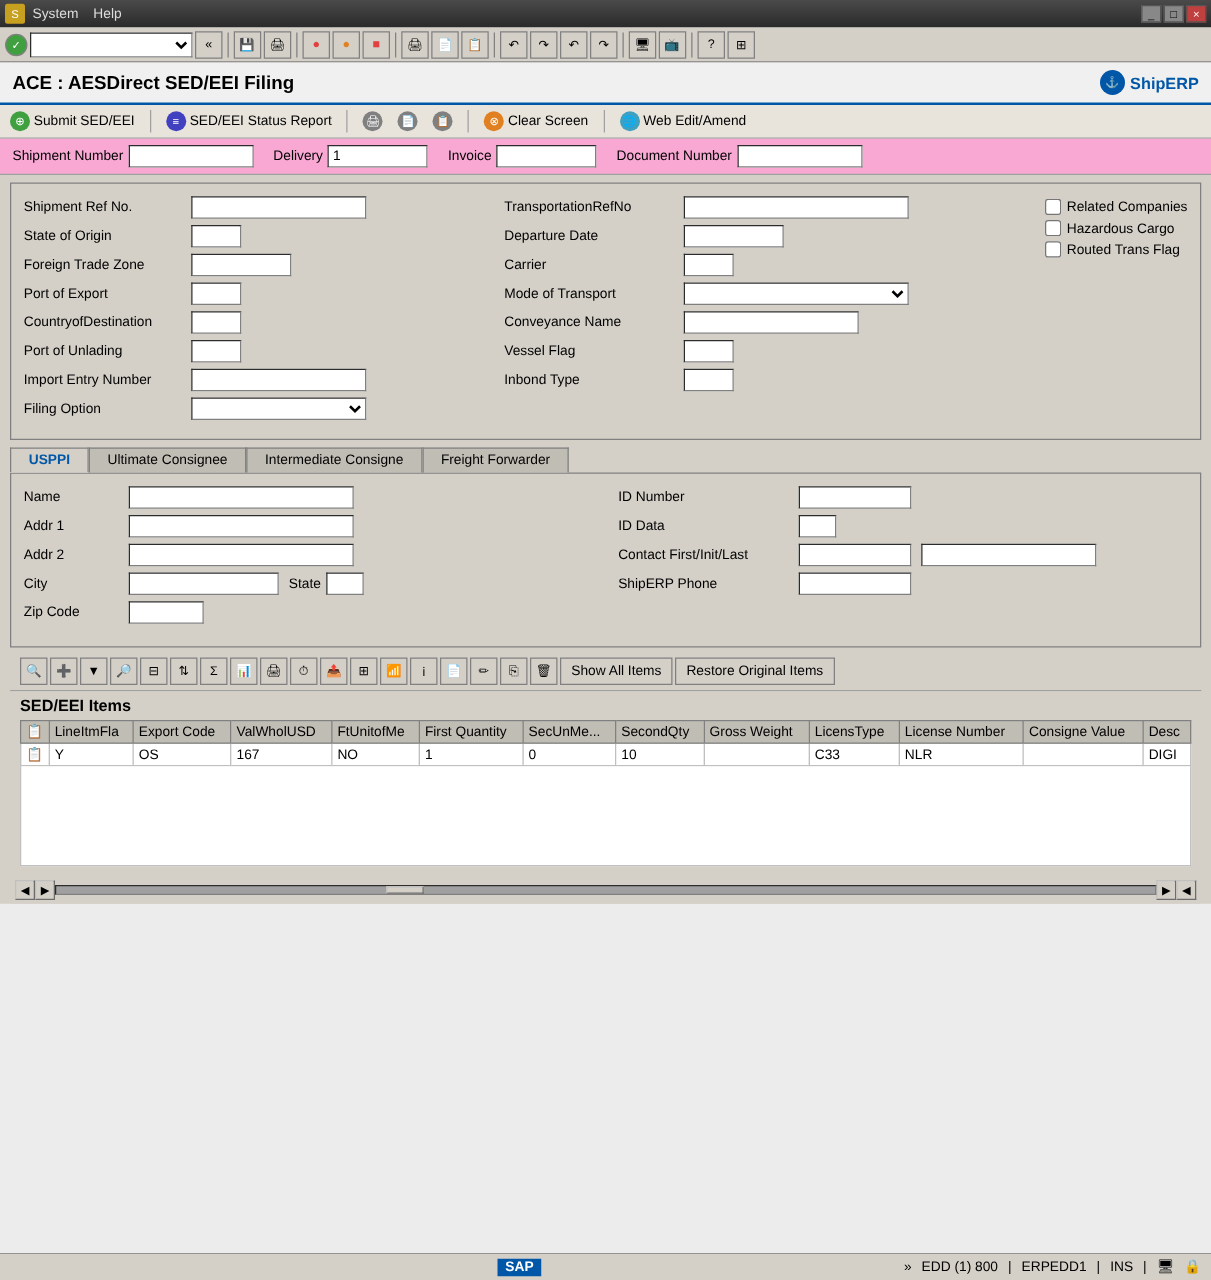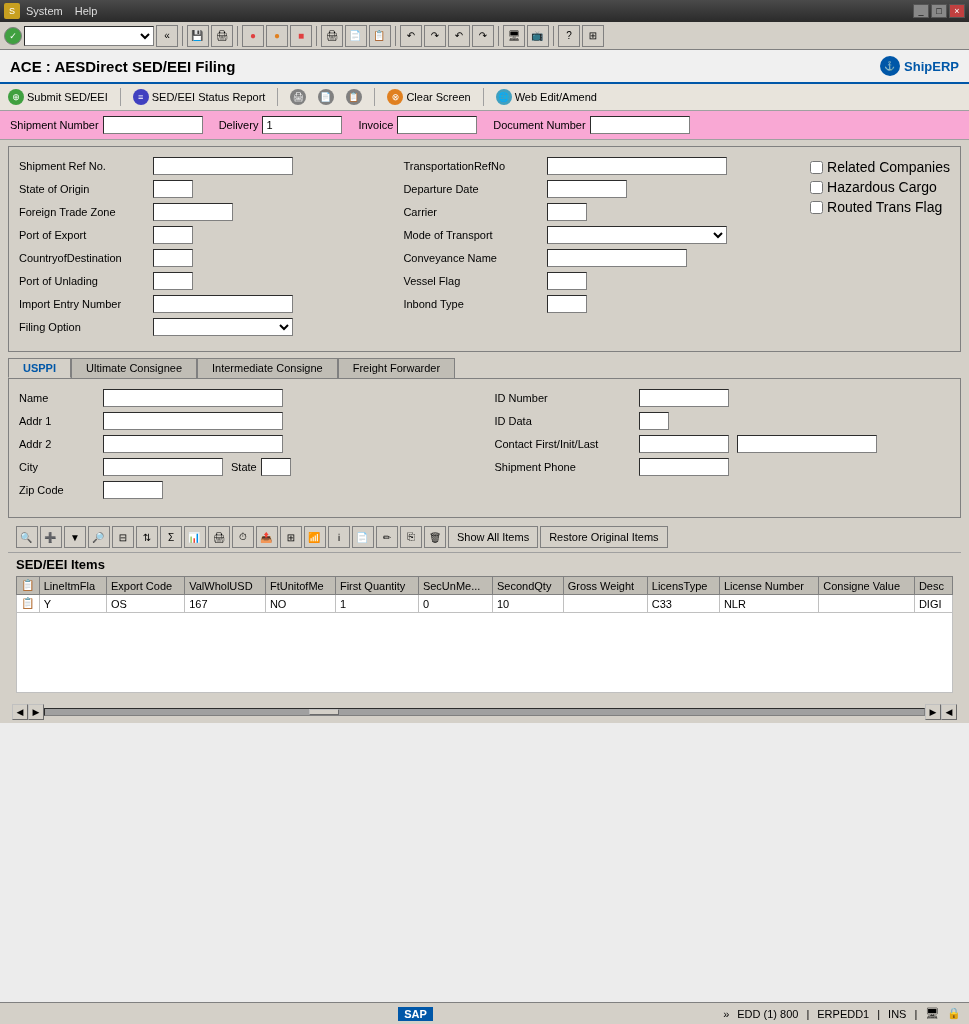--- a/index.html
+++ b/index.html
@@ -50,21 +50,21 @@
     .tab.active { background: #d4d0c8; border-bottom: 1px solid #d4d0c8; font-weight: bold; color: #0057a8; }
     .tab-content { background: #d4d0c8; border: 1px solid #808080; padding: 10px; }
     .form-row { display: flex; align-items: center; margin-bottom: 5px; gap: 4px; }
     .form-label { font-size: 11px; white-space: nowrap; min-width: 130px; }
     .form-input { height: 18px; border: 1px inset #808080; background: white; font-size: 11px; padding: 1px 3px; }
     .form-input-sm { width: 40px; }
     .form-input-md { width: 80px; }
     .form-input-lg { width: 140px; }
 
     .checkbox-group { display: flex; align-items: center; gap: 4px; margin-bottom: 4px; }
-    .checkbox-label { font-size: 14px; }
+    .checkbox-label { font-size: 11px; }
 
     
     .inner-tab-container { margin: 6px 8px 0; }
     .inner-tabs { display: flex; gap: 0; }
     .inner-tab { padding: 3px 14px; background: #c0bdb5; border: 1px solid #808080; border-bottom: none; font-size: 11px; cursor: pointer; }
     .inner-tab.active { background: #d4d0c8; border-bottom: 1px solid #d4d0c8; font-weight: bold; color: #0057a8; }
     .inner-tab-content { background: #d4d0c8; border: 1px solid #808080; padding: 10px; min-height: 140px; }
     .usppi-row { display: flex; align-items: center; margin-bottom: 5px; gap: 4px; }
     .usppi-label { font-size: 11px; min-width: 80px; }
     .usppi-input { height: 18px; border: 1px inset #808080; background: white; font-size: 11px; padding: 1px 3px; }
@@ -365,21 +365,21 @@
             <input class="usppi-input" style="width: 30px;" value="">
           </div>
 
           <div class="usppi-row">
             <span class="usppi-label" style="min-width:140px;">Contact First/Init/Last</span>
             <input class="usppi-input" style="width: 90px;" value="">
             <input class="usppi-input" style="width: 140px; margin-left: 4px;" value="">
           </div>
 
           <div class="usppi-row">
-            <span class="usppi-label" style="min-width:140px;">Shipment Phone</span>
+            <span class="usppi-label" style="min-width:140px;">ShipERP Phone</span>
             <input class="usppi-input" style="width: 90px;" value="">
           </div>
         </div>
       </div>
     </div>
   </div>
 
   <div class="items-toolbar" style="margin: 4px 8px 0;">
     <div class="items-btn">🔍</div>
     <div class="items-btn">➕</div>

